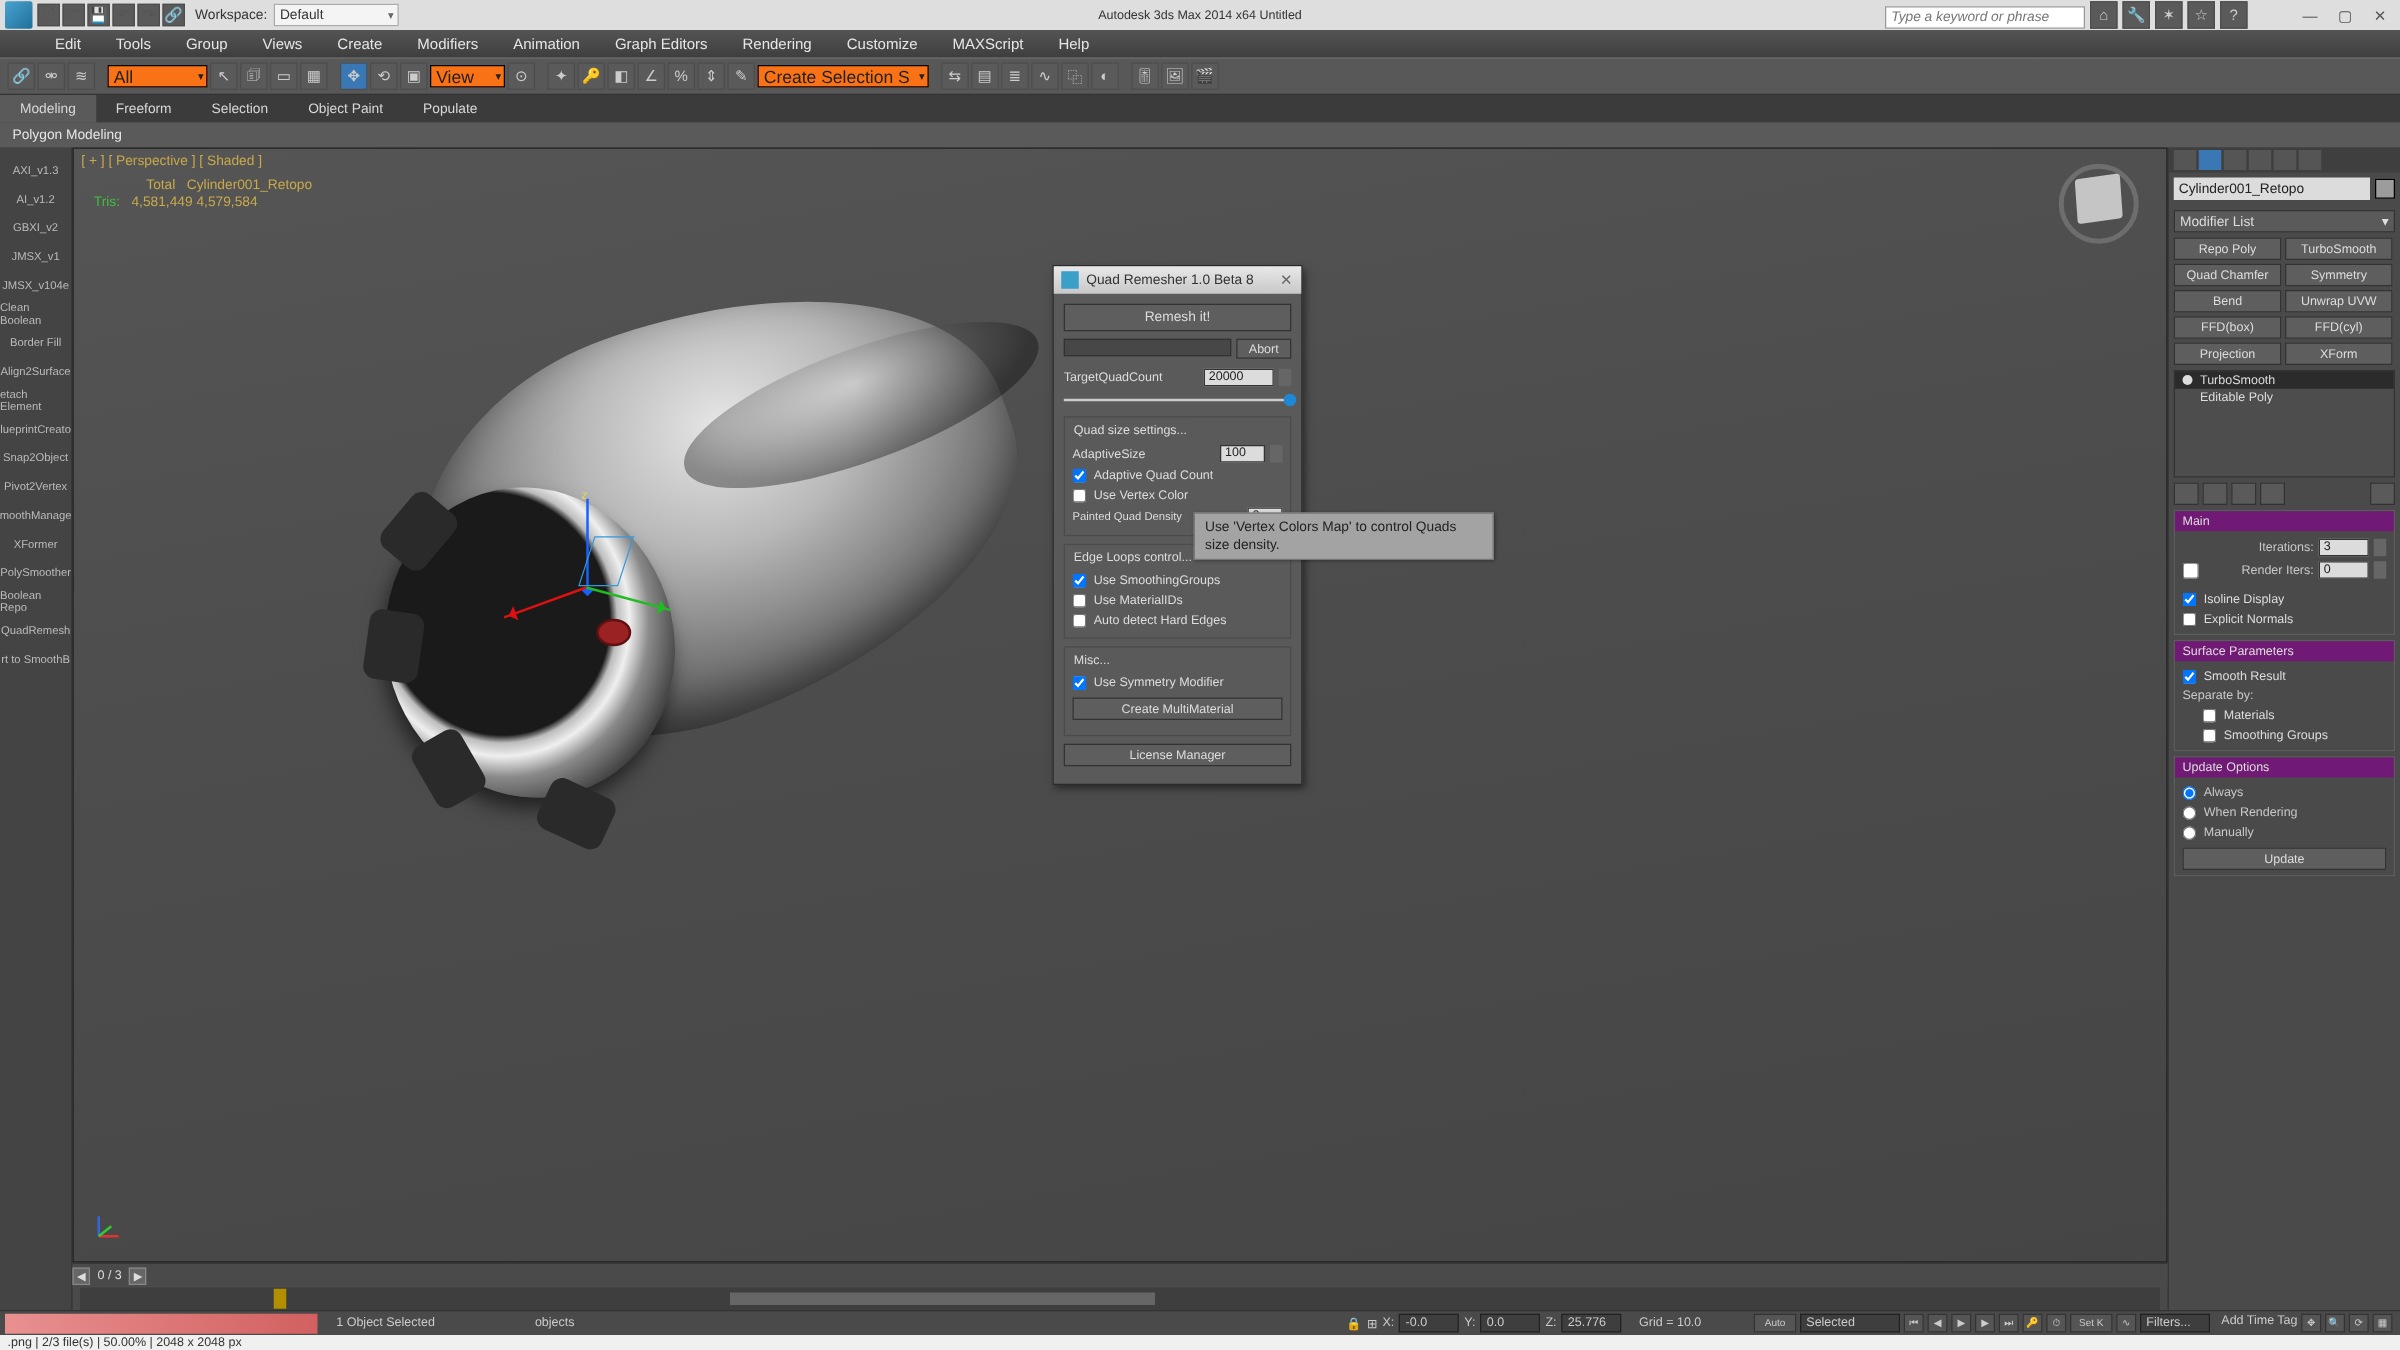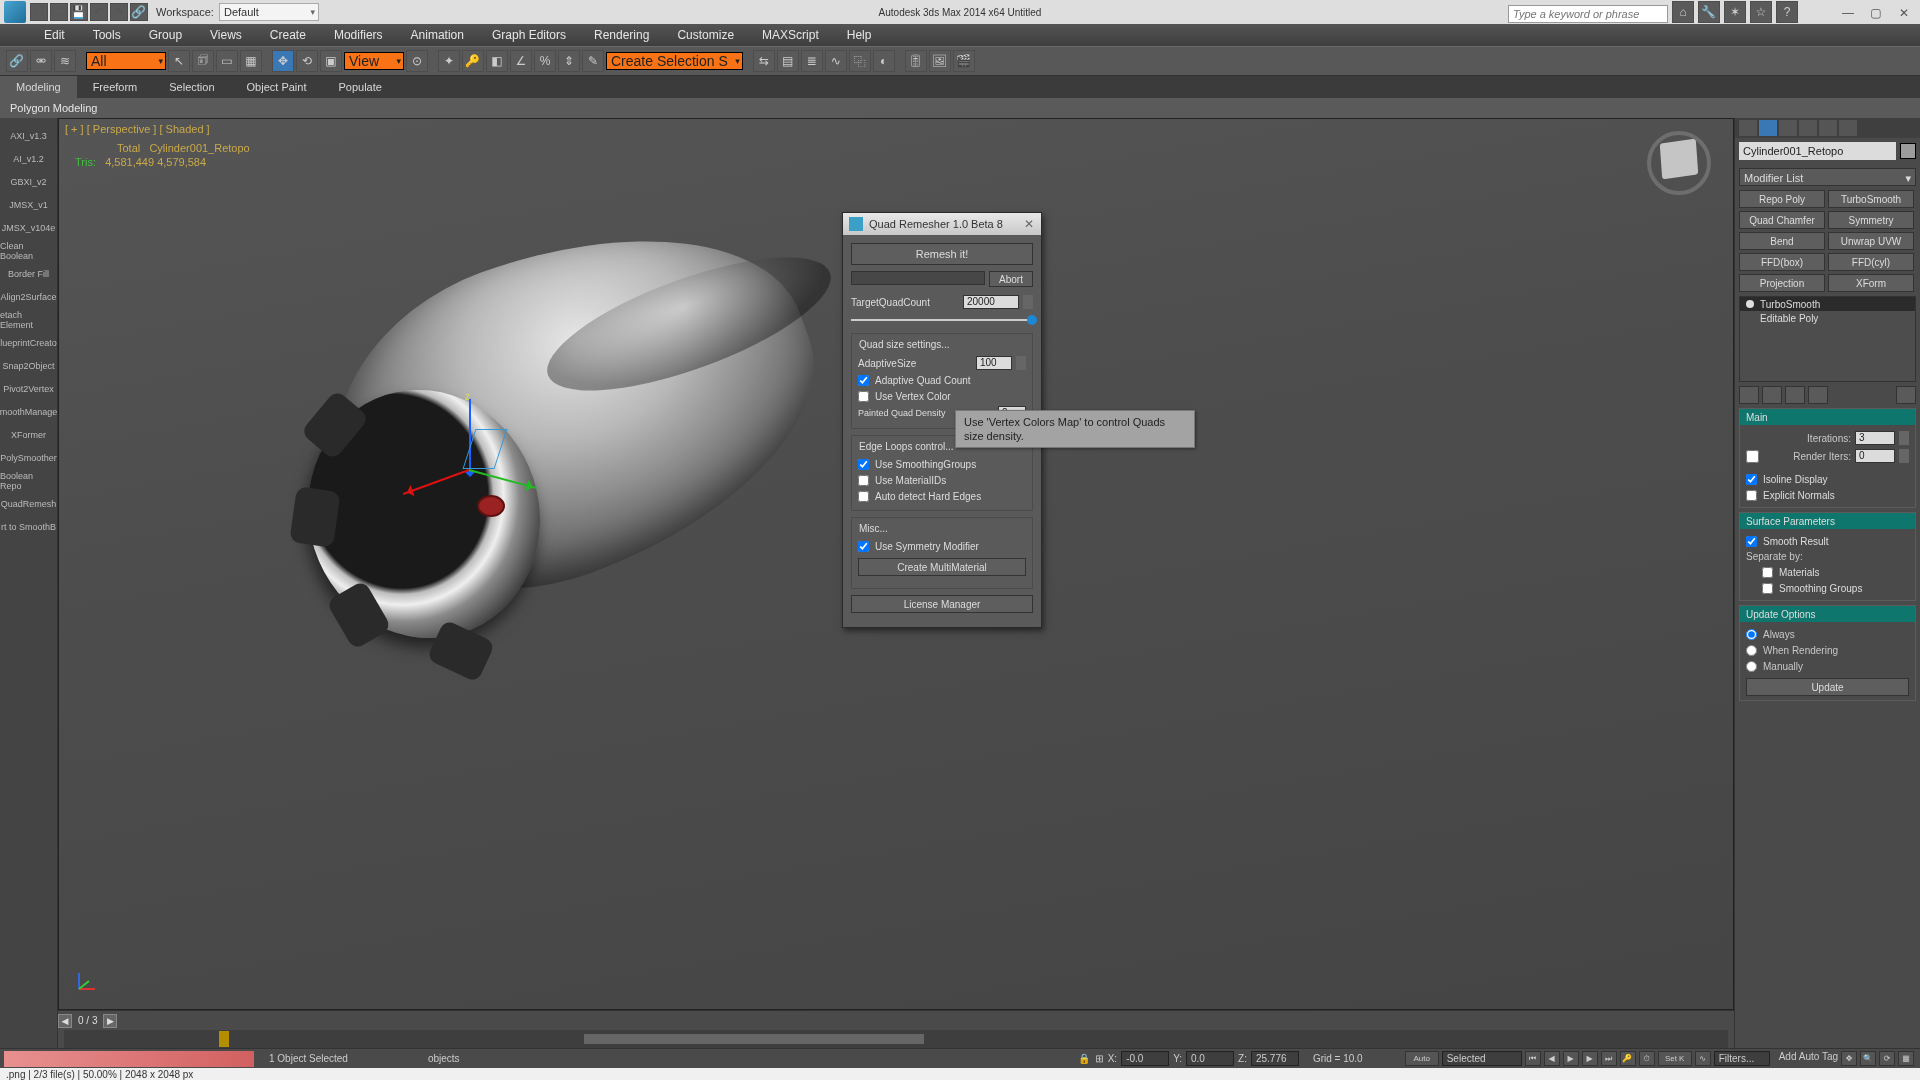--- a/index.html
+++ b/index.html
@@ -55,21 +55,21 @@
 .mod-list-hdr:after{content:"▾";position:absolute;right:4px;}
 .mod-btns{ display:flex;flex-wrap:wrap;gap:3px;padding:0 4px 4px;}
 .mod-btns .mb{ width:86px;height:18px;background:#5e5e5e;border:1px solid #333;font-size:10px;color:#ddd;display:flex;align-items:center;justify-content:center;}
 .stack{ margin:0 4px;background:#4d4d4d;border:1px solid #333;height:86px;}
 .stack .row{height:14px;padding:0 6px;font-size:10px;color:#ddd;display:flex;align-items:center;gap:6px;}
 .stack .row.sel{background:#2b2b2b;}
 .stack .eye{width:8px;height:8px;background:#ddd;border-radius:50%;}
 .small-icons{ display:flex;gap:3px;padding:4px;}
 .small-icons .si{width:20px;height:18px;background:#5a5a5a;border:1px solid #333;}
 .rollout{ margin:0 4px 4px;background:#4a4a4a;border:1px solid #5c5c5c;}
-.rollout .rh{ height:16px;background:#0f766e;padding:0 6px;font-size:10px;color:#ddd;display:flex;align-items:center;}
+.rollout .rh{ height:16px;background:#701a75;padding:0 6px;font-size:10px;color:#ddd;display:flex;align-items:center;}
 .rollout .rb{ padding:4px 6px;}
 .chk{display:flex;align-items:center;gap:6px;height:16px;font-size:10px;color:#ddd;}
 .chk input{width:11px;height:11px;}
 .spin{display:flex;align-items:center;gap:4px;height:18px;font-size:10px;}
 .spin .lbl{flex:1;text-align:right;}
 .spin .val{width:40px;height:14px;background:#dcdcdc;color:#222;text-align:left;padding:0 3px;font-size:10px;border:1px solid #333;line-height:12px;}
 .spin .arrows{width:10px;height:14px;background:#666;}
 .rad{display:flex;align-items:center;gap:6px;height:16px;font-size:10px;}
 .rad input{width:11px;height:11px;}
 .wide-btn{ height:18px;background:#5e5e5e;border:1px solid #333;color:#ddd;font-size:10px;display:flex;align-items:center;justify-content:center;margin-top:4px;}
@@ -488,21 +488,21 @@
     <div class="sbtn">⏮</div>
     <div class="sbtn">◀</div>
     <div class="sbtn">▶</div>
     <div class="sbtn">▶</div>
     <div class="sbtn">⏭</div>
     <div class="sbtn">🔑</div>
     <div class="sbtn">⏱</div>
     <div class="sbtn" style="width:34px">Set K</div>
     <div class="sbtn">∿</div>
     <span class="coord" style="min-width:56px">Filters...</span>
-    <span style="margin-left:6px">Add Auto Tag</span>
+    <span style="margin-left:6px">Add Time Tag</span>
     <div class="sbtn">✥</div>
     <div class="sbtn">🔍</div>
     <div class="sbtn">⟳</div>
     <div class="sbtn">▦</div>
   </div>
 </div>
 
 <div class="bottombar">
   <span>.png  |  2/3 file(s)  |  50.00%  |  2048 x 2048 px</span>
   <span style="margin-left:auto"></span>

